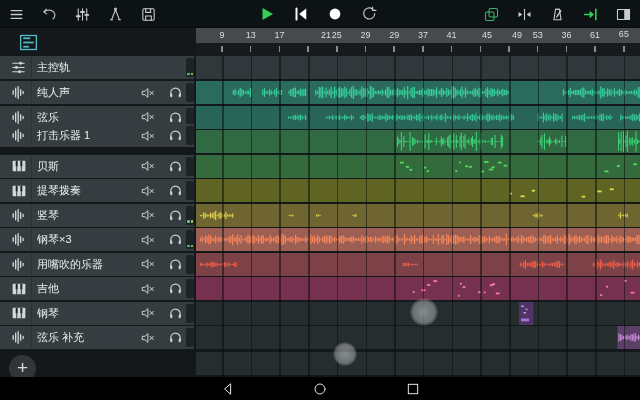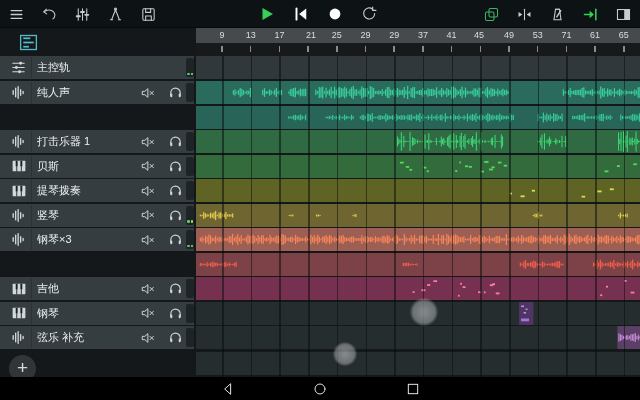--- a/index.html
+++ b/index.html
@@ -151,32 +151,32 @@
           <rect x="6" y="11" width="12" height="2" fill="#4fbcc8" stroke="none"></rect>
           <rect x="6" y="15.8" width="6.5" height="2" fill="#4fbcc8" stroke="none"></rect>
         </svg>
       </div>
   </div>
   <div class="ruler">
     <div class="ruler-nums" id="rulerNums">
         <span class="ruler-num" style="left: 26px;">9</span>
         <span class="ruler-num" style="left: 54.7px;">13</span>
         <span class="ruler-num" style="left: 83.4px;">17</span>
-        <span class="ruler-num" style="left: 115px;">21</span>
+        <span class="ruler-num" style="left: 130px;">21</span>
         <span class="ruler-num" style="left: 140.8px;">25</span>
         <span class="ruler-num" style="left: 169.5px;">29</span>
         <span class="ruler-num" style="left: 198.2px;">29</span>
         <span class="ruler-num" style="left: 226.9px;">37</span>
         <span class="ruler-num" style="left: 255.6px;">41</span>
-        <span class="ruler-num" style="left: 283px;">45</span>
-        <span class="ruler-num" style="left: 313px;">49</span>
+        <span class="ruler-num" style="left: 291px;">45</span>
+        <span class="ruler-num" style="left: 321px;">49</span>
         <span class="ruler-num" style="left: 341.7px;">53</span>
-        <span class="ruler-num" style="left: 370.4px;">71</span>
+        <span class="ruler-num" style="left: 370.4px;">36</span>
         <span class="ruler-num" style="left: 399.1px;">61</span>
-        <span class="ruler-num" style="left: 427.8px;">65</span>
+        <span class="ruler-num" style="left: 427.8px; font-family: Liberation Mono, monospace;">65</span>
       </div>
     <div class="ruler-ticks" id="rulerTicks">
         <div class="ruler-tick" style="left: 25.25px;"></div>
         <div class="ruler-tick" style="left: 53.95px;"></div>
         <div class="ruler-tick" style="left: 82.65px;"></div>
         <div class="ruler-tick" style="left: 111.35px;"></div>
         <div class="ruler-tick" style="left: 140.05px;"></div>
         <div class="ruler-tick" style="left: 168.75px;"></div>
         <div class="ruler-tick" style="left: 197.45px;"></div>
         <div class="ruler-tick" style="left: 226.15px;"></div>
@@ -221,21 +221,43 @@
         </div>
         <div class="hphone">
           <svg width="15" height="15" viewBox="0 0 24 24" stroke="#cfd4d6" fill="none" stroke-width="1.5" stroke-linecap="round">
             <path d="M4.5 16.5v-4a7.5 7.5 0 0 1 15 0v4" stroke-width="1.9"></path>
             <rect x="3.6" y="13.5" width="3.3" height="6" rx="1.5" fill="#cfd4d6" stroke="none"></rect>
             <rect x="17.1" y="13.5" width="3.3" height="6" rx="1.5" fill="#cfd4d6" stroke="none"></rect>
           </svg>
         </div>
         <div class="hmeter"></div>
       </div>
-      <div class="hrow" style="top: 74px;">
+      <div class="hrow" style="top: 49.5px;">
+        <div class="hicon">
+          <svg width="17" height="17" viewBox="0 0 24 24" stroke="#d2d7d9" fill="none" stroke-width="1.5" stroke-linecap="round">
+            <path d="M4.5 9.5v5M8 6v12M11.5 3.8v16.4M15 8v8M18.5 10.5v3" stroke-width="1.9"></path>
+          </svg>
+        </div>
+        <div class="hname">弦乐</div>
+        <div class="hmute">
+          <svg width="16" height="16" viewBox="0 0 24 24" stroke="#cfd4d6" fill="none" stroke-width="1.5" stroke-linecap="round">
+            <path d="M4 9.5h3.3L11.8 5.5v13L7.3 14.5H4Z" stroke-linejoin="round"></path>
+            <path d="M15 9.5 L20 14.5M20 9.5 L15 14.5"></path>
+          </svg>
+        </div>
+        <div class="hphone">
+          <svg width="15" height="15" viewBox="0 0 24 24" stroke="#cfd4d6" fill="none" stroke-width="1.5" stroke-linecap="round">
+            <path d="M4.5 16.5v-4a7.5 7.5 0 0 1 15 0v4" stroke-width="1.9"></path>
+            <rect x="3.6" y="13.5" width="3.3" height="6" rx="1.5" fill="#cfd4d6" stroke="none"></rect>
+            <rect x="17.1" y="13.5" width="3.3" height="6" rx="1.5" fill="#cfd4d6" stroke="none"></rect>
+          </svg>
+        </div>
+        <div class="hmeter"></div>
+      </div>
+      <div class="hrow" style="top: 68px;">
         <div class="hicon">
           <svg width="17" height="17" viewBox="0 0 24 24" stroke="#d2d7d9" fill="none" stroke-width="1.5" stroke-linecap="round">
             <path d="M4.5 9.5v5M8 6v12M11.5 3.8v16.4M15 8v8M18.5 10.5v3" stroke-width="1.9"></path>
           </svg>
         </div>
         <div class="hname">打击乐器 1</div>
         <div class="hmute">
           <svg width="16" height="16" viewBox="0 0 24 24" stroke="#cfd4d6" fill="none" stroke-width="1.5" stroke-linecap="round">
             <path d="M4 9.5h3.3L11.8 5.5v13L7.3 14.5H4Z" stroke-linejoin="round"></path>
             <path d="M15 9.5 L20 14.5M20 9.5 L15 14.5"></path>
@@ -342,20 +364,42 @@
           <svg width="15" height="15" viewBox="0 0 24 24" stroke="#cfd4d6" fill="none" stroke-width="1.5" stroke-linecap="round">
             <path d="M4.5 16.5v-4a7.5 7.5 0 0 1 15 0v4" stroke-width="1.9"></path>
             <rect x="3.6" y="13.5" width="3.3" height="6" rx="1.5" fill="#cfd4d6" stroke="none"></rect>
             <rect x="17.1" y="13.5" width="3.3" height="6" rx="1.5" fill="#cfd4d6" stroke="none"></rect>
           </svg>
         </div>
         <div class="hmeter">
           <div class="mdot" style="left: 1px; background: rgb(74, 211, 108);"></div>
           <div class="mdot" style="left: 4.5px; background: rgb(168, 224, 90);"></div>
         </div>
+      </div>
+      <div class="hrow" style="top: 196.5px;">
+        <div class="hicon">
+          <svg width="17" height="17" viewBox="0 0 24 24" stroke="#d2d7d9" fill="none" stroke-width="1.5" stroke-linecap="round">
+            <path d="M4.5 9.5v5M8 6v12M11.5 3.8v16.4M15 8v8M18.5 10.5v3" stroke-width="1.9"></path>
+          </svg>
+        </div>
+        <div class="hname">用嘴吹的乐器</div>
+        <div class="hmute">
+          <svg width="16" height="16" viewBox="0 0 24 24" stroke="#cfd4d6" fill="none" stroke-width="1.5" stroke-linecap="round">
+            <path d="M4 9.5h3.3L11.8 5.5v13L7.3 14.5H4Z" stroke-linejoin="round"></path>
+            <path d="M15 9.5 L20 14.5M20 9.5 L15 14.5"></path>
+          </svg>
+        </div>
+        <div class="hphone">
+          <svg width="15" height="15" viewBox="0 0 24 24" stroke="#cfd4d6" fill="none" stroke-width="1.5" stroke-linecap="round">
+            <path d="M4.5 16.5v-4a7.5 7.5 0 0 1 15 0v4" stroke-width="1.9"></path>
+            <rect x="3.6" y="13.5" width="3.3" height="6" rx="1.5" fill="#cfd4d6" stroke="none"></rect>
+            <rect x="17.1" y="13.5" width="3.3" height="6" rx="1.5" fill="#cfd4d6" stroke="none"></rect>
+          </svg>
+        </div>
+        <div class="hmeter"></div>
       </div>
       <div class="hrow" style="top: 221px;">
         <div class="hicon">
           <svg width="18" height="18" viewBox="0 0 24 24" stroke="#d2d7d9" fill="none" stroke-width="1.5" stroke-linecap="round">
             <rect x="3.5" y="5" width="17" height="14" rx="1" fill="#d2d7d9" stroke="none"></rect>
             <rect x="7.6" y="5" width="2.6" height="7.5" fill="#1d2325" stroke="none"></rect>
             <rect x="13.8" y="5" width="2.6" height="7.5" fill="#1d2325" stroke="none"></rect>
             <path d="M9 12.8v6M15.1 12.8v6" stroke="#1d2325" stroke-width="1.2"></path>
           </svg>
         </div>

